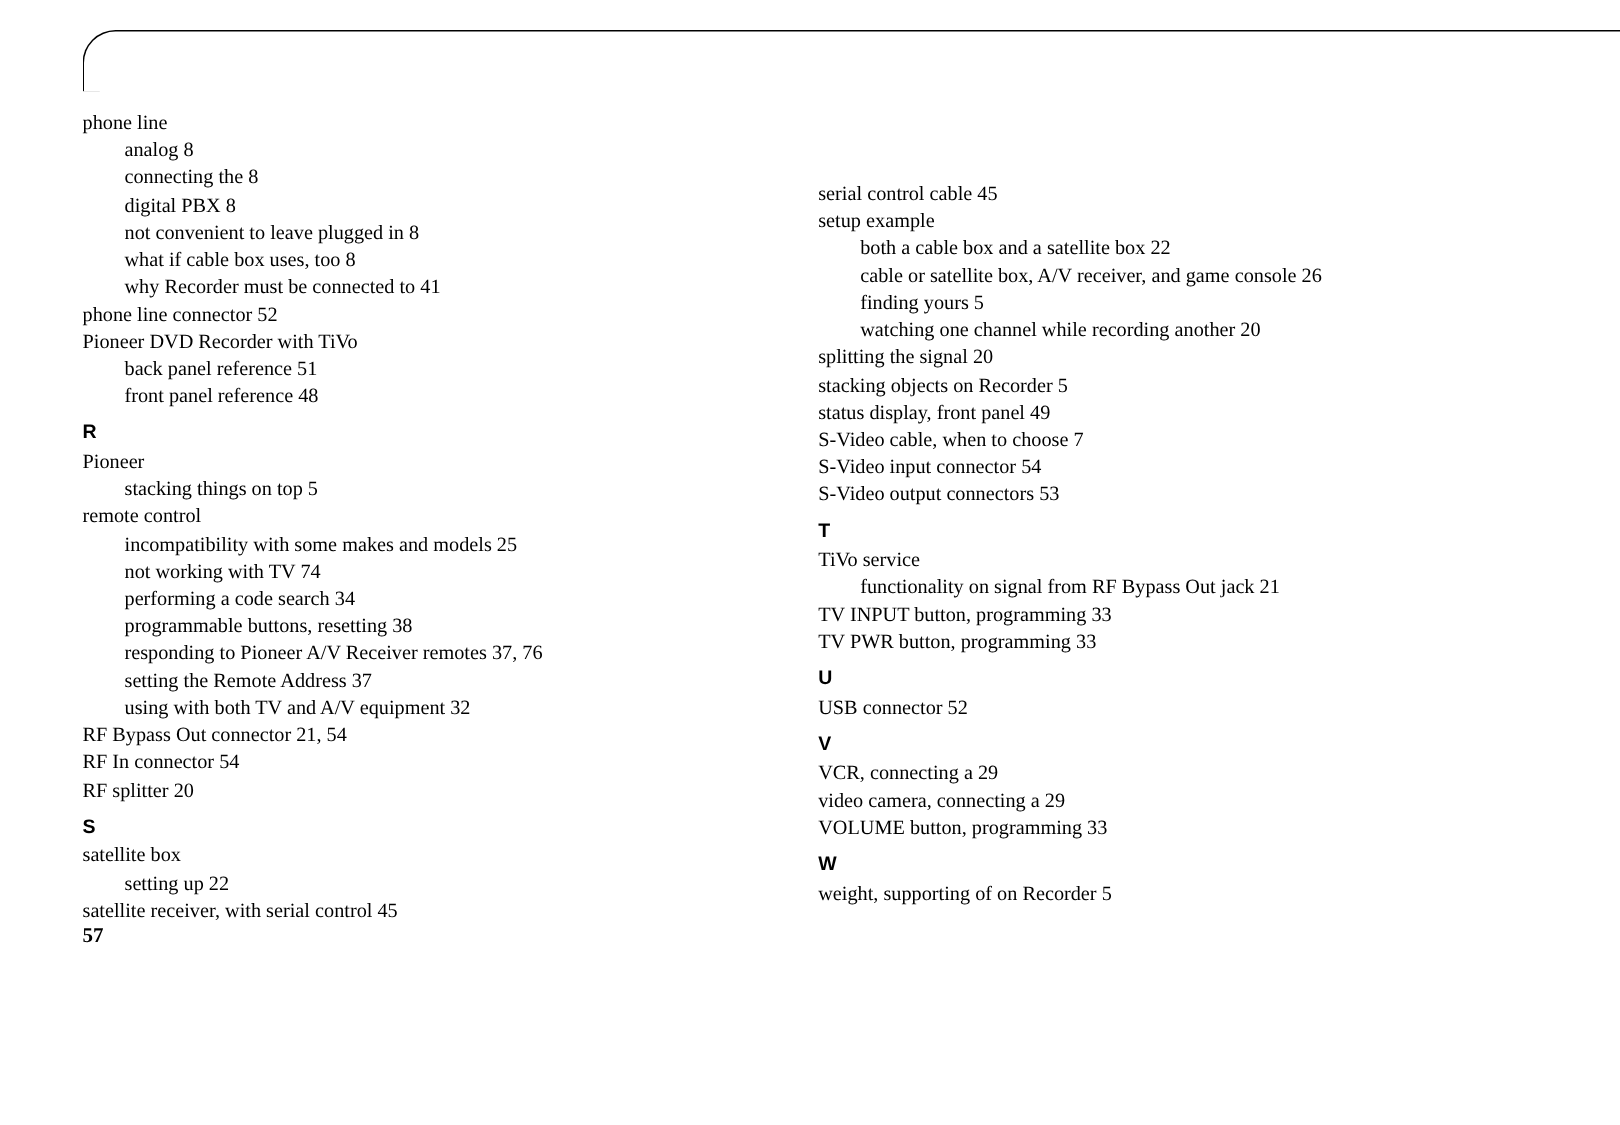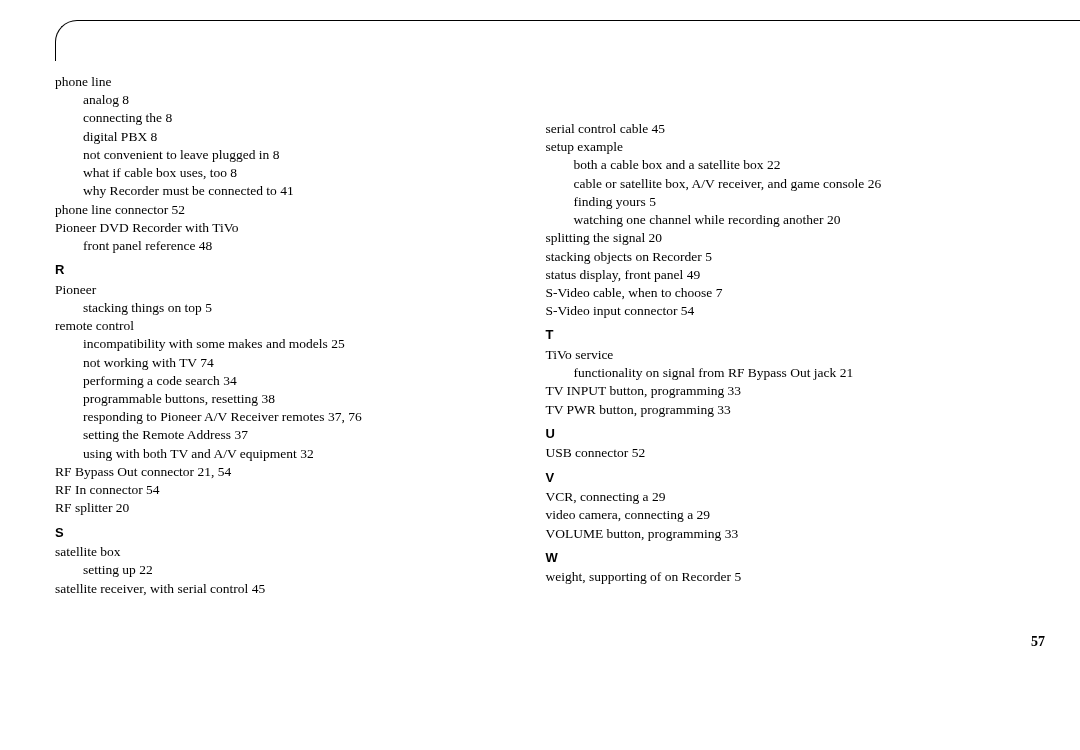--- a/index.html
+++ b/index.html
@@ -34,43 +34,42 @@
   .entry { margin: 0; }
   .sub { padding-left: 28px; }
   .letter {
     font-weight: bold;
     margin-top: 6px;
     margin-bottom: 2px;
     font-family: Arial, Helvetica, sans-serif;
     font-size: 13px;
   }
   .pagenum {
-    text-align: right;
     font-weight: bold;
-    margin-top: 35px;
     font-size: 14px;
     padding-right: 5px;
   }
 </style>
 </head>
 <body>
 
 <div class="frame"></div>
 
 <div class="columns">
   <div class="col" id="left-col">
       <div class="entry">phone line</div>
       <div class="entry sub">analog 8</div>
       <div class="entry sub">connecting the 8</div>
       <div class="entry sub">digital PBX 8</div>
       <div class="entry sub">not convenient to leave plugged in 8</div>
       <div class="entry sub">what if cable box uses, too 8</div>
       <div class="entry sub">why Recorder must be connected to 41</div>
       <div class="entry">phone line connector 52</div>
       <div class="entry">Pioneer DVD Recorder with TiVo</div>
+      <div class="entry sub">back panel reference 51</div>
       <div class="entry sub">front panel reference 48</div>
       <div class="letter">R</div>
       <div class="entry">Pioneer</div>
       <div class="entry sub">stacking things on top 5</div>
       <div class="entry">remote control</div>
       <div class="entry sub">incompatibility with some makes and models 25</div>
       <div class="entry sub">not working with TV 74</div>
       <div class="entry sub">performing a code search 34</div>
       <div class="entry sub">programmable buttons, resetting 38</div>
       <div class="entry sub">responding to Pioneer A/V Receiver remotes 37, 76</div>
@@ -89,20 +88,21 @@
       <div class="entry">setup example</div>
       <div class="entry sub">both a cable box and a satellite box 22</div>
       <div class="entry sub">cable or satellite box, A/V receiver, and game console 26</div>
       <div class="entry sub">finding yours 5</div>
       <div class="entry sub">watching one channel while recording another 20</div>
       <div class="entry">splitting the signal 20</div>
       <div class="entry">stacking objects on Recorder 5</div>
       <div class="entry">status display, front panel 49</div>
       <div class="entry">S-Video cable, when to choose 7</div>
       <div class="entry">S-Video input connector 54</div>
+      <div class="entry">S-Video output connectors 53</div>
       <div class="letter">T</div>
       <div class="entry">TiVo service</div>
       <div class="entry sub">functionality on signal from RF Bypass Out jack 21</div>
       <div class="entry">TV INPUT button, programming 33</div>
       <div class="entry">TV PWR button, programming 33</div>
       <div class="letter">U</div>
       <div class="entry">USB connector 52</div>
       <div class="letter">V</div>
       <div class="entry">VCR, connecting a 29</div>
       <div class="entry">video camera, connecting a 29</div>

